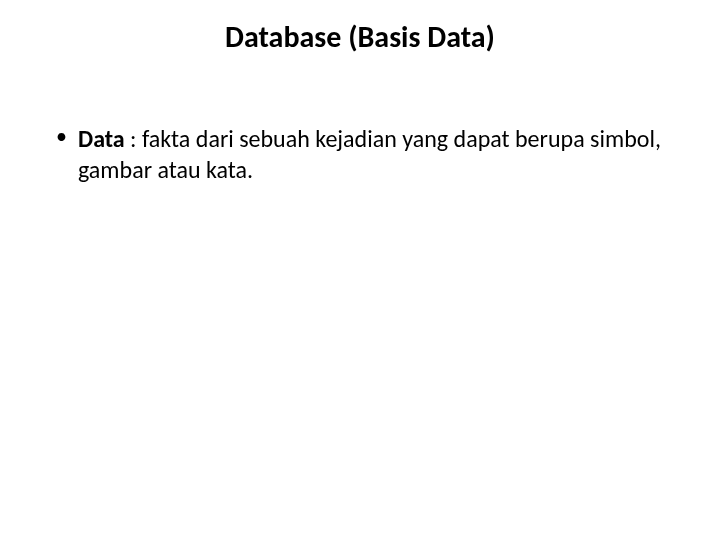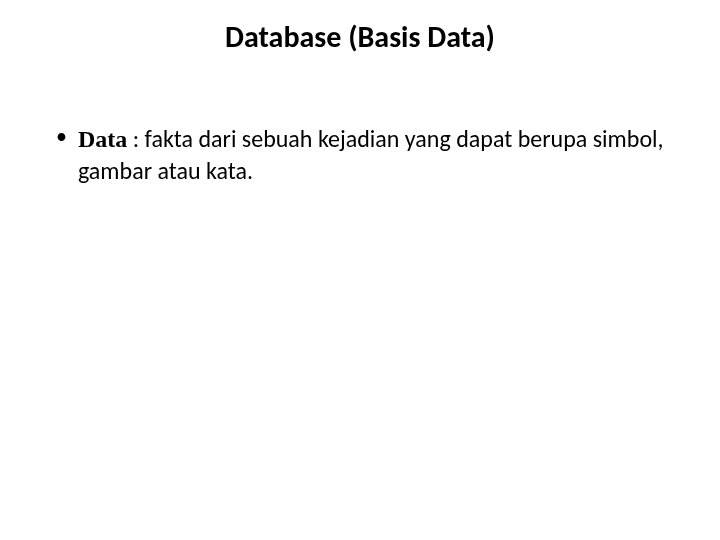--- a/index.html
+++ b/index.html
@@ -39,21 +39,20 @@
     }
     .bullet-item::before {
       content: "•";
       position: absolute;
       left: 6px;
       top: 0;
       font-size: 22px;
     }
     .term {
       font-weight: bold;
-      font-family: Liberation Serif, serif;
     }
   </style>
 </head>
 <body>
 
 <div class="slide">
   <h1 class="title">Database (Basis Data)</h1>
   <ul class="bullet-list">
     <li class="bullet-item">
       <span class="term">Data</span><span> : fakta dari sebuah kejadian yang dapat berupa simbol, gambar atau kata.</span>

